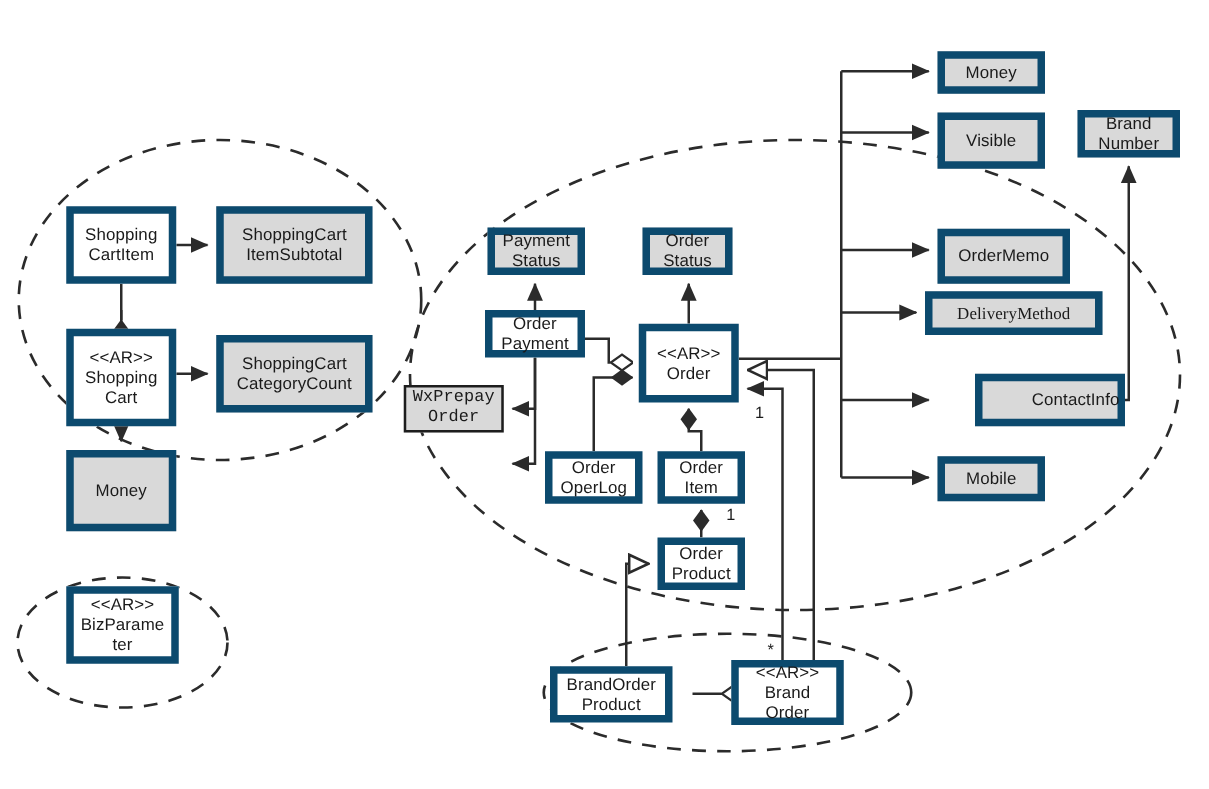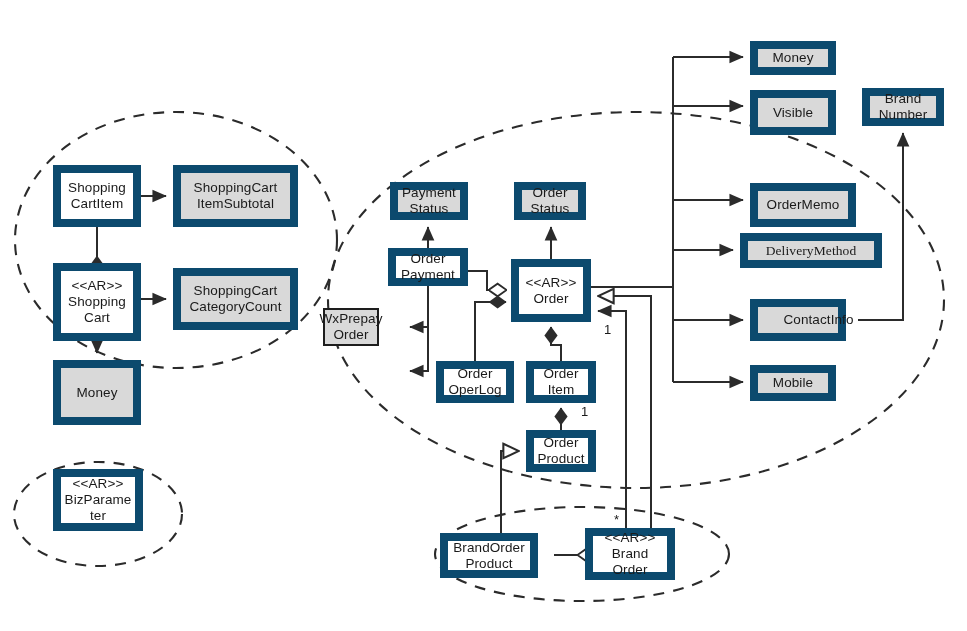--- a/index.html
+++ b/index.html
@@ -29,21 +29,21 @@
     width: 967px;
     height: 631px;
   }
   .node {
     position: absolute;
     box-sizing: border-box;
     display: flex;
     align-items: center;
     justify-content: center;
     text-align: center;
-    border: 8px solid #0c4a6e;
+    border: 6px solid #0c4a6e;
     background: #ffffff;
     color: #1a1a1a;
     font-size: 13.5px;
     line-height: 16px;
     letter-spacing: 0.1px;
     white-space: pre-line;
     padding: 0 2px;
   }
   .node.vo {
     background: #d9d9d9;
@@ -152,36 +152,36 @@
 ter</div>
 
     <div class="node vo" style="left:390px; top:182px; width:78px;  height:38px;">Payment
 Status</div>
     <div class="node vo" style="left:514px; top:182px; width:72px;  height:38px;">Order
 Status</div>
     <div class="node" style="left:388px; top:248px; width:80px;  height:38px;">Order
 Payment</div>
     <div class="node" style="left:511px; top:259px; width:80px;  height:63px;">&lt;&lt;AR&gt;&gt;
 Order</div>
-    <div class="node vo heavy" style="left:323px; top:308px; width:56px;  height:38px;">WxPrepay
+    <div class="node vo heavy" style="left:323px; top:308px; width:80px;  height:38px;font-family:Liberation Mono, monospace;">WxPrepay
 Order</div>
     <div class="node" style="left:436px; top:361px; width:78px;  height:42px;">Order
 OperLog</div>
     <div class="node" style="left:526px; top:361px; width:70px;  height:42px;">Order
 Item</div>
     <div class="node" style="left:526px; top:430px; width:70px;  height:42px;">Order
 Product</div>
 
     <div class="node vo" style="left:750px; top:41px;  width:86px;  height:34px;">Money</div>
     <div class="node vo" style="left:750px; top:90px;  width:86px;  height:45px;">Visible</div>
     <div class="node vo" style="left:862px; top:88px;  width:82px;  height:38px;">Brand
 Number</div>
     <div class="node vo" style="left:750px; top:183px; width:106px; height:44px;">OrderMemo</div>
     <div class="node vo" style="left:740px; top:233px; width:142px; height:35px;font-family:Liberation Serif, serif;">DeliveryMethod</div>
-    <div class="node vo" style="left:750px; top:299px; width:96px; height:42px;padding-left:43px;">ContactInfo</div>
+    <div class="node vo" style="left:780px; top:299px; width:120px; height:42px;padding-left:43px;">ContactInfo</div>
     <div class="node vo" style="left:750px; top:365px; width:86px;  height:36px;">Mobile</div>
 
     <div class="node" style="left:440px; top:533px; width:98px;  height:45px;">BrandOrder
 Product</div>
     <div class="node" style="left:585px; top:528px; width:90px;  height:52px;">&lt;&lt;AR&gt;&gt;
 Brand
 Order</div>
 
     <div class="mult-label" style="left:604px; top:323px;">1</div>
     <div class="mult-label" style="left:581px; top:405px;">1</div>

